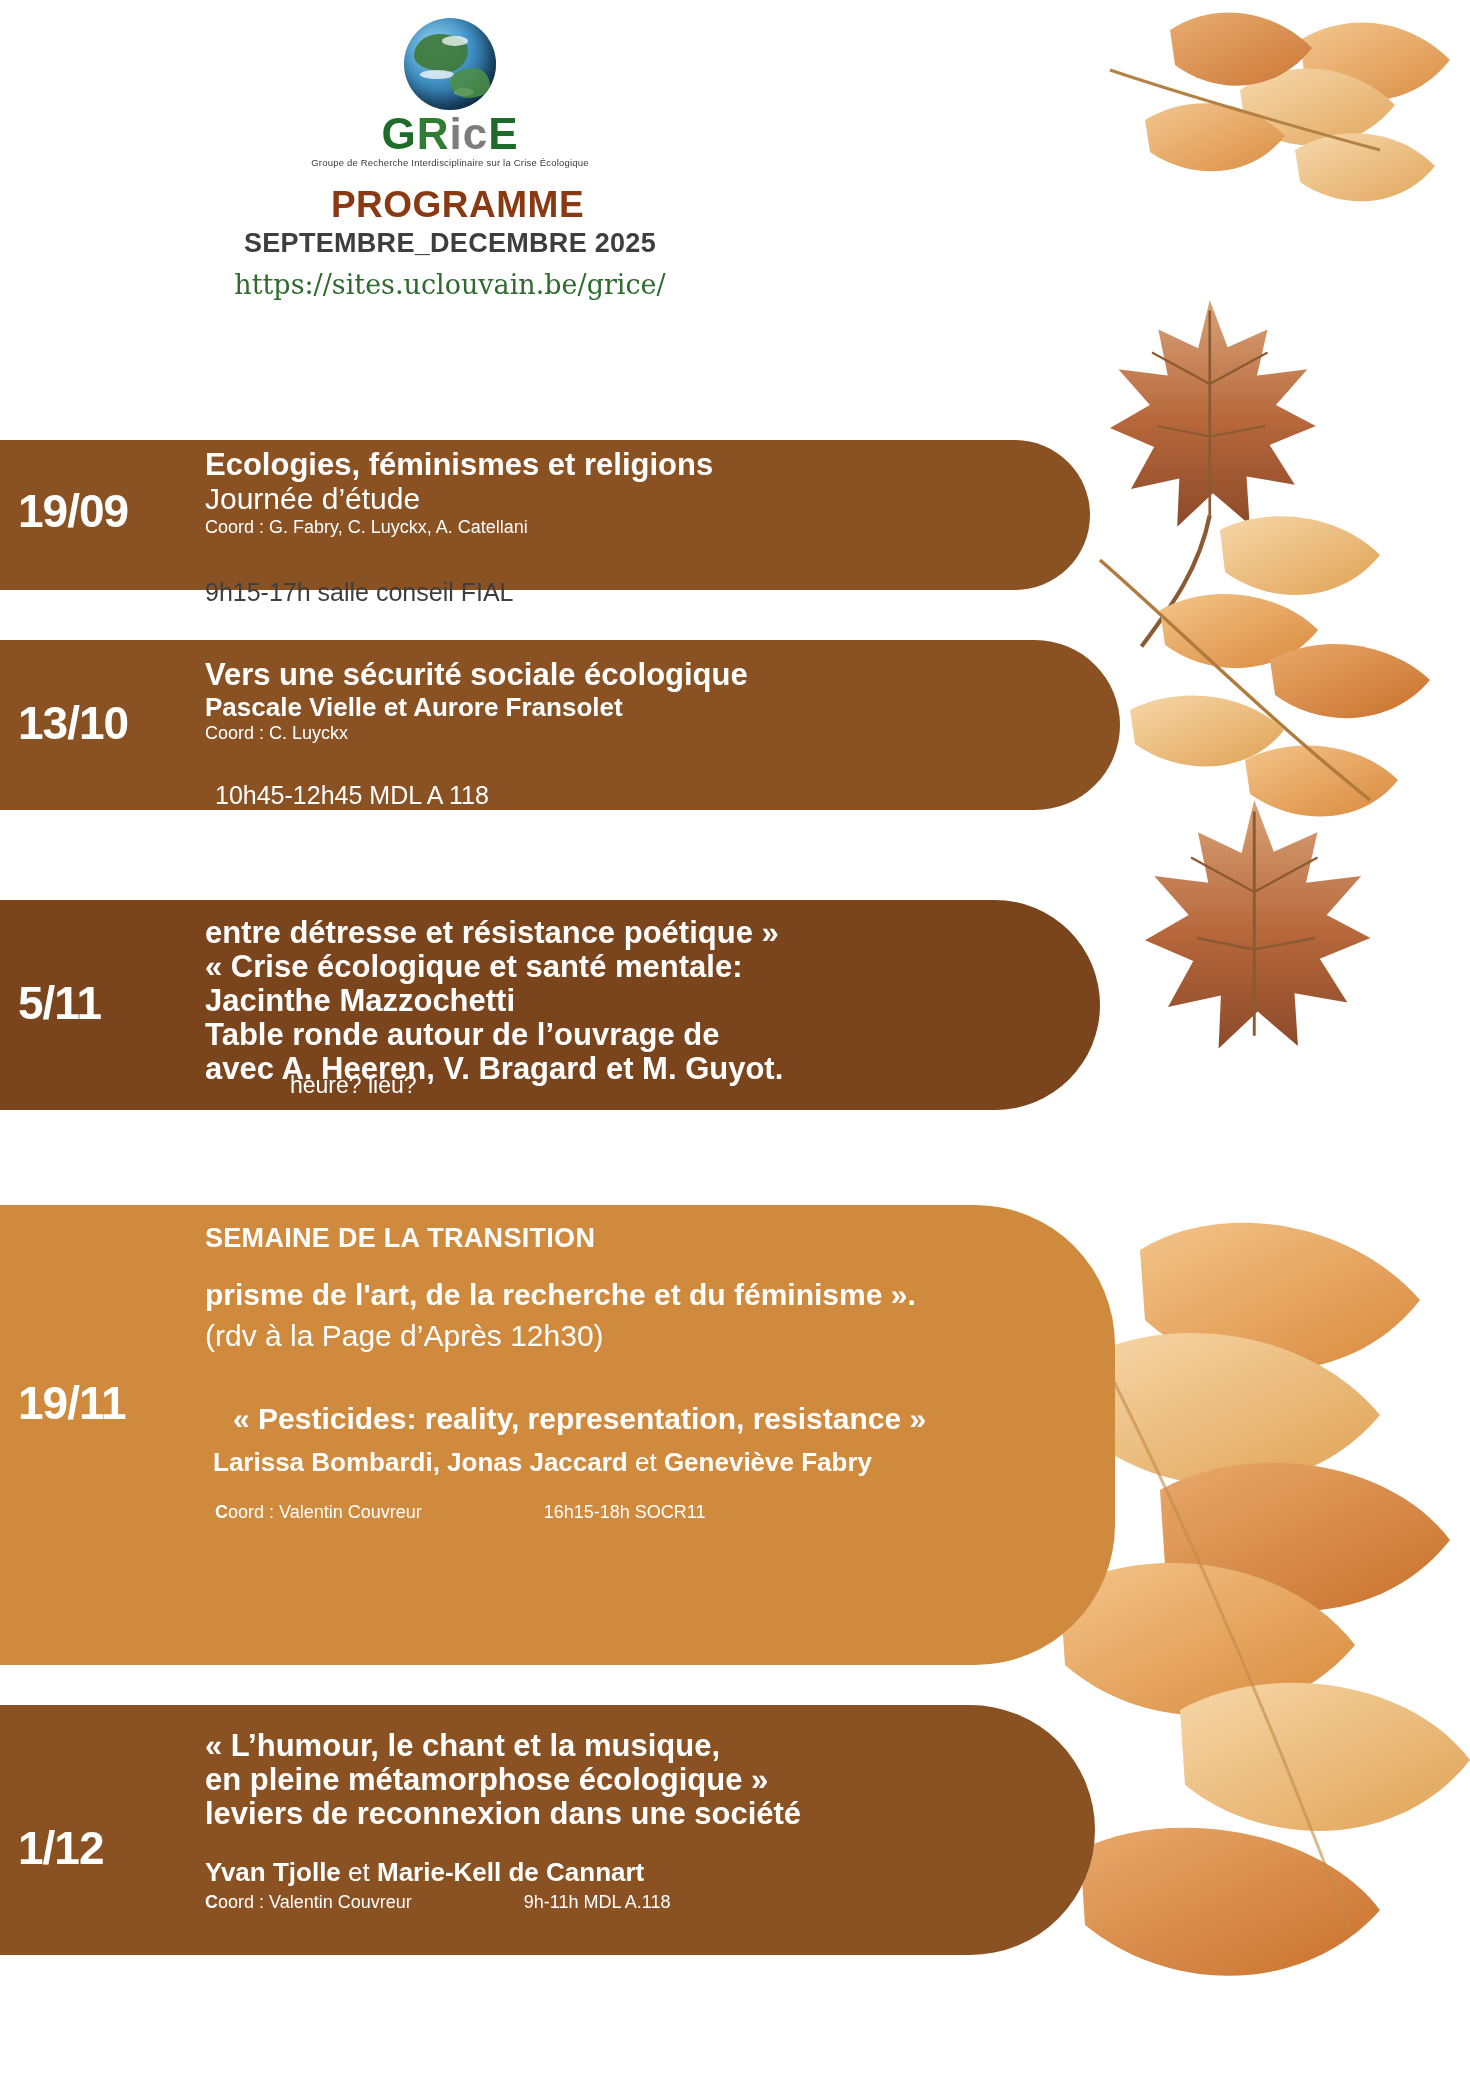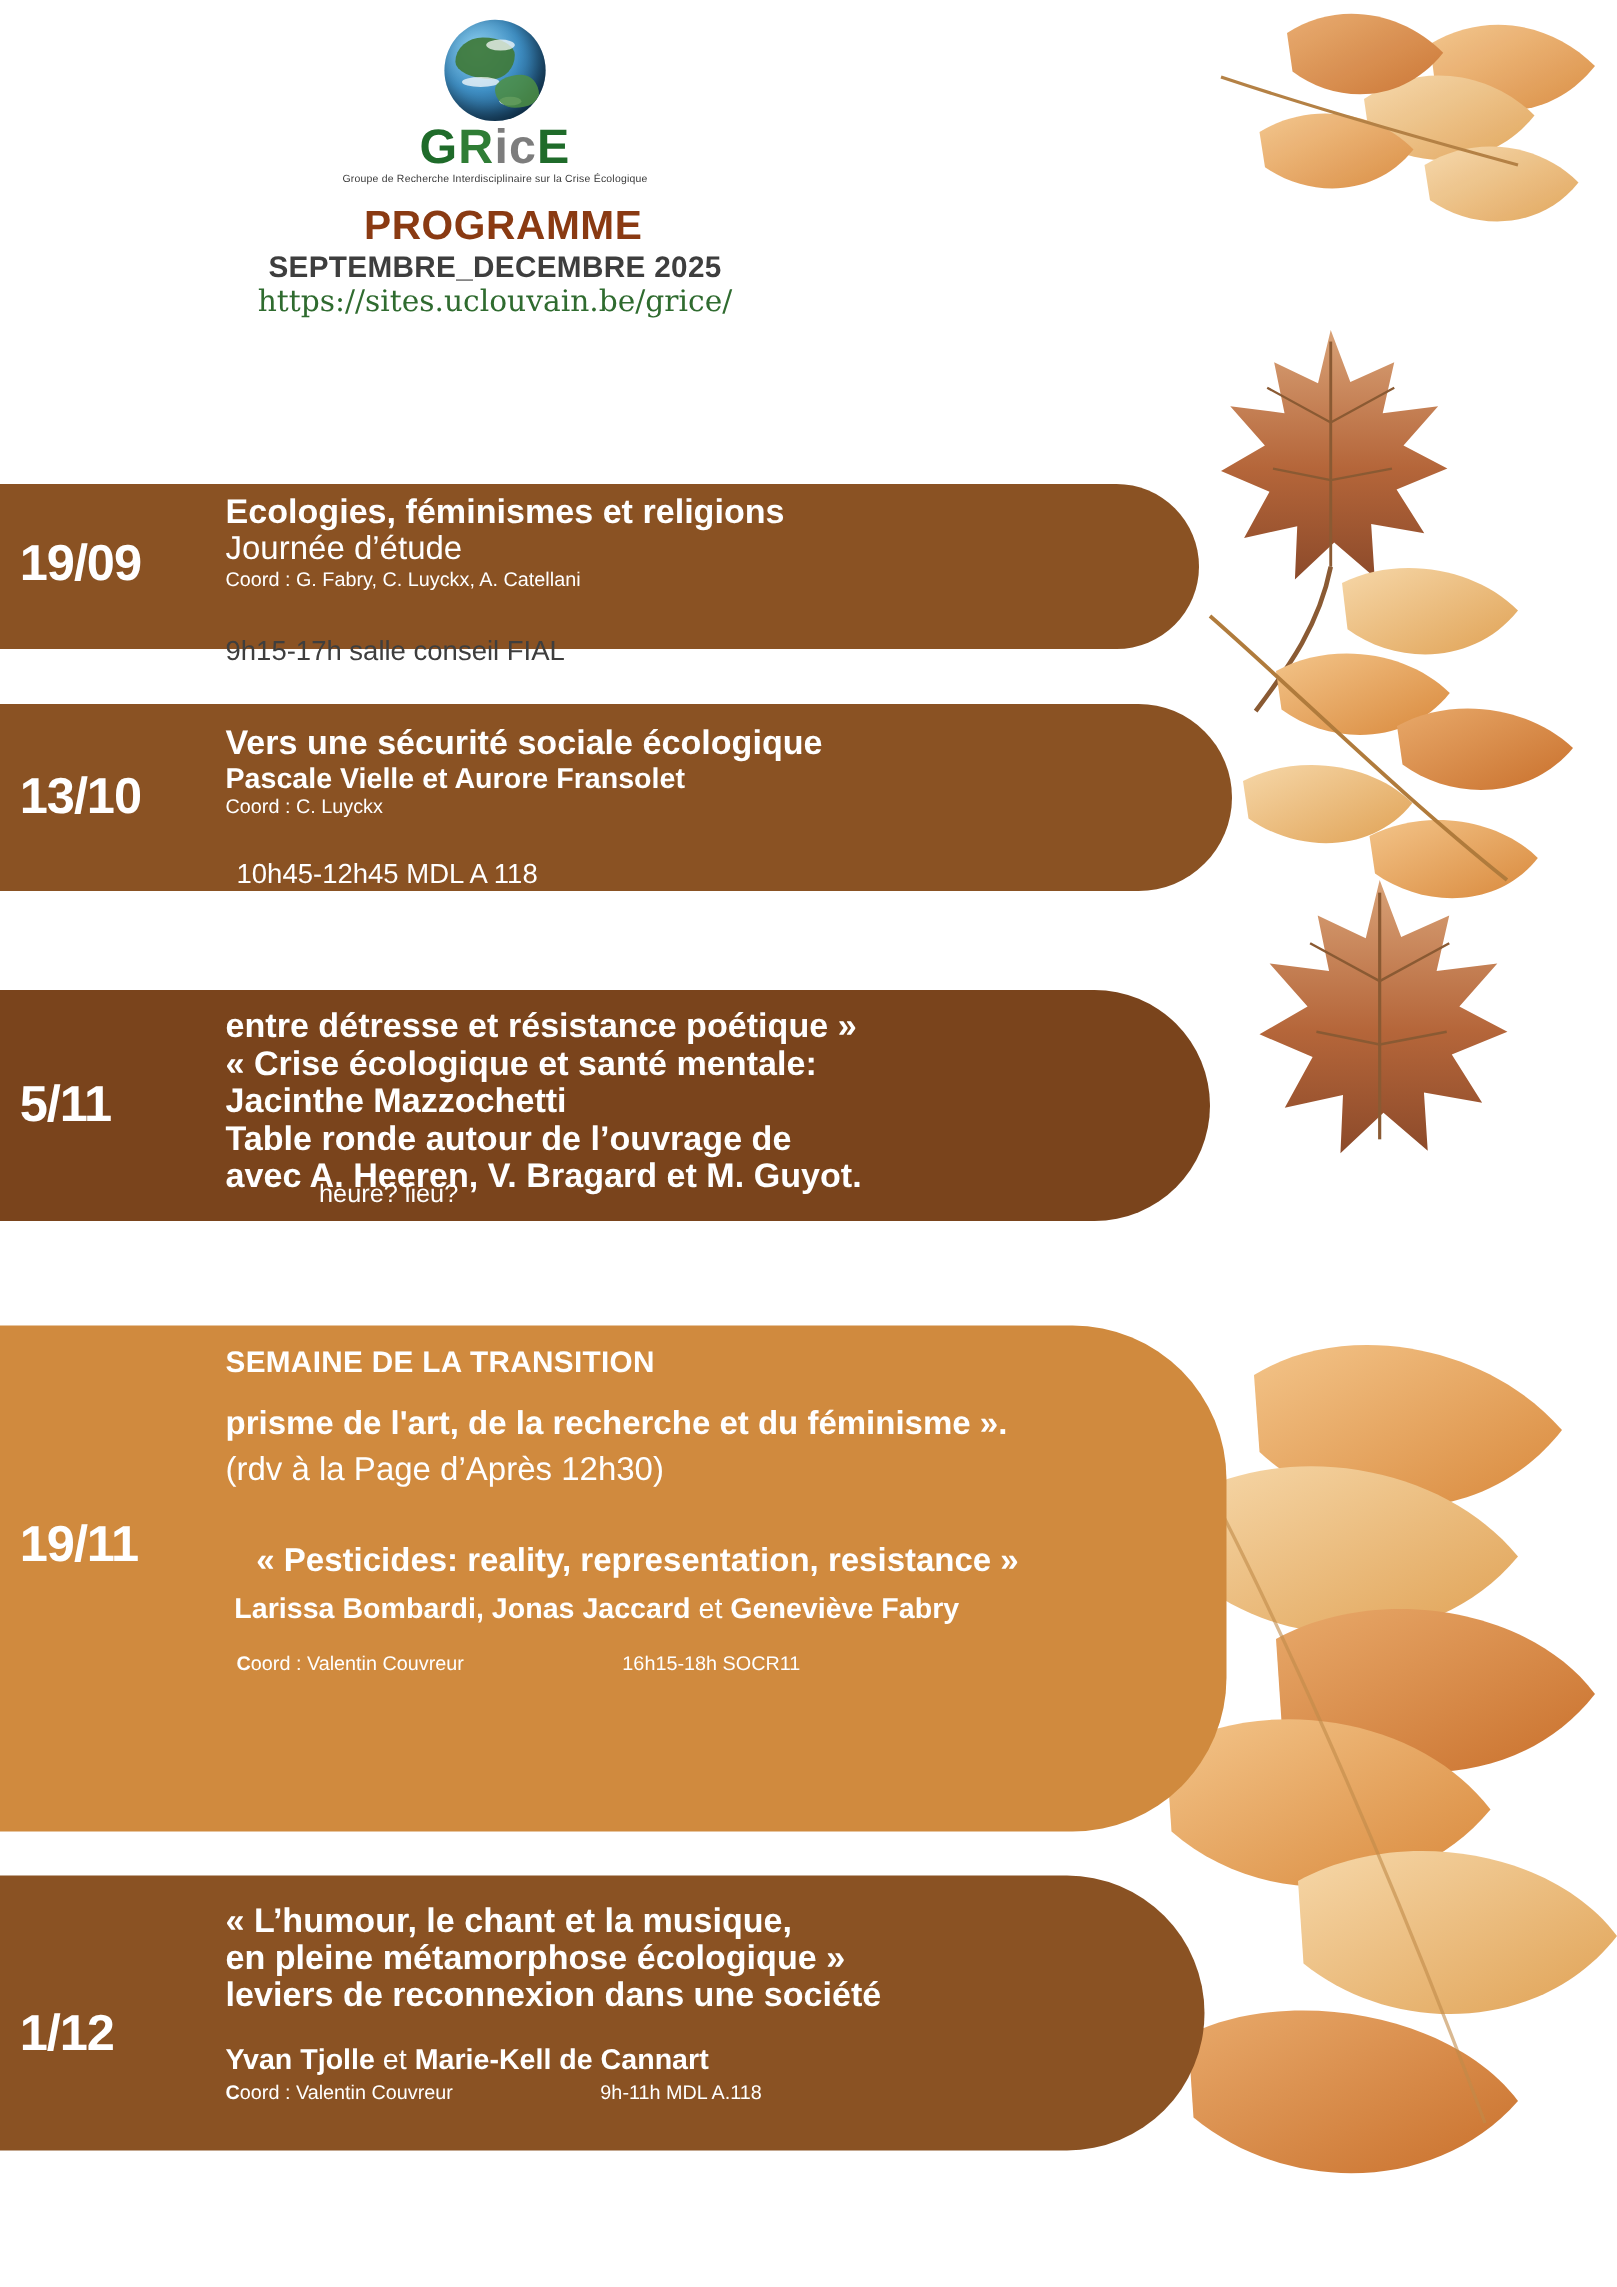--- a/index.html
+++ b/index.html
@@ -104,20 +104,21 @@
   .period {
     font-size: 27px;
     font-weight: bold;
     color: #3e3e3e;
     margin-top: 2px;
     letter-spacing: .3px;
   }
   .url {
     font-size: 27px;
     color: #2f6b2f;
+    margin-top: 10px;
     font-family: "DejaVu Serif", serif;
   }
 
   
   .bar {
     position: absolute;
     left: 0;
     color: #ffffff;
     border-top-right-radius: 140px;
     border-bottom-right-radius: 140px;
@@ -158,21 +159,21 @@
     line-height: 1.2;
   }
   .t-info {
     font-size: 18px;
     line-height: 1.2;
   }
   .t-small-caps-c { font-weight: bold; }
 
   .row-info {
     display: flex;
-    gap: 44px;
+    gap: 22px;
     align-items: baseline;
   }
 
   
   #bar-1 { top: 440px;  height: 150px; width: 1090px; background: #8a5223; }
   #bar-1 .date { top: 48px; }
   #bar-1 .body { top: 8px; }
   #bar-1 .time-line { position: absolute; left: 205px; top: 138px; font-size: 25px; color: #3e3e3e; }
 
   #bar-2 { top: 640px;  height: 170px; width: 1120px; background: #8a5223; }

